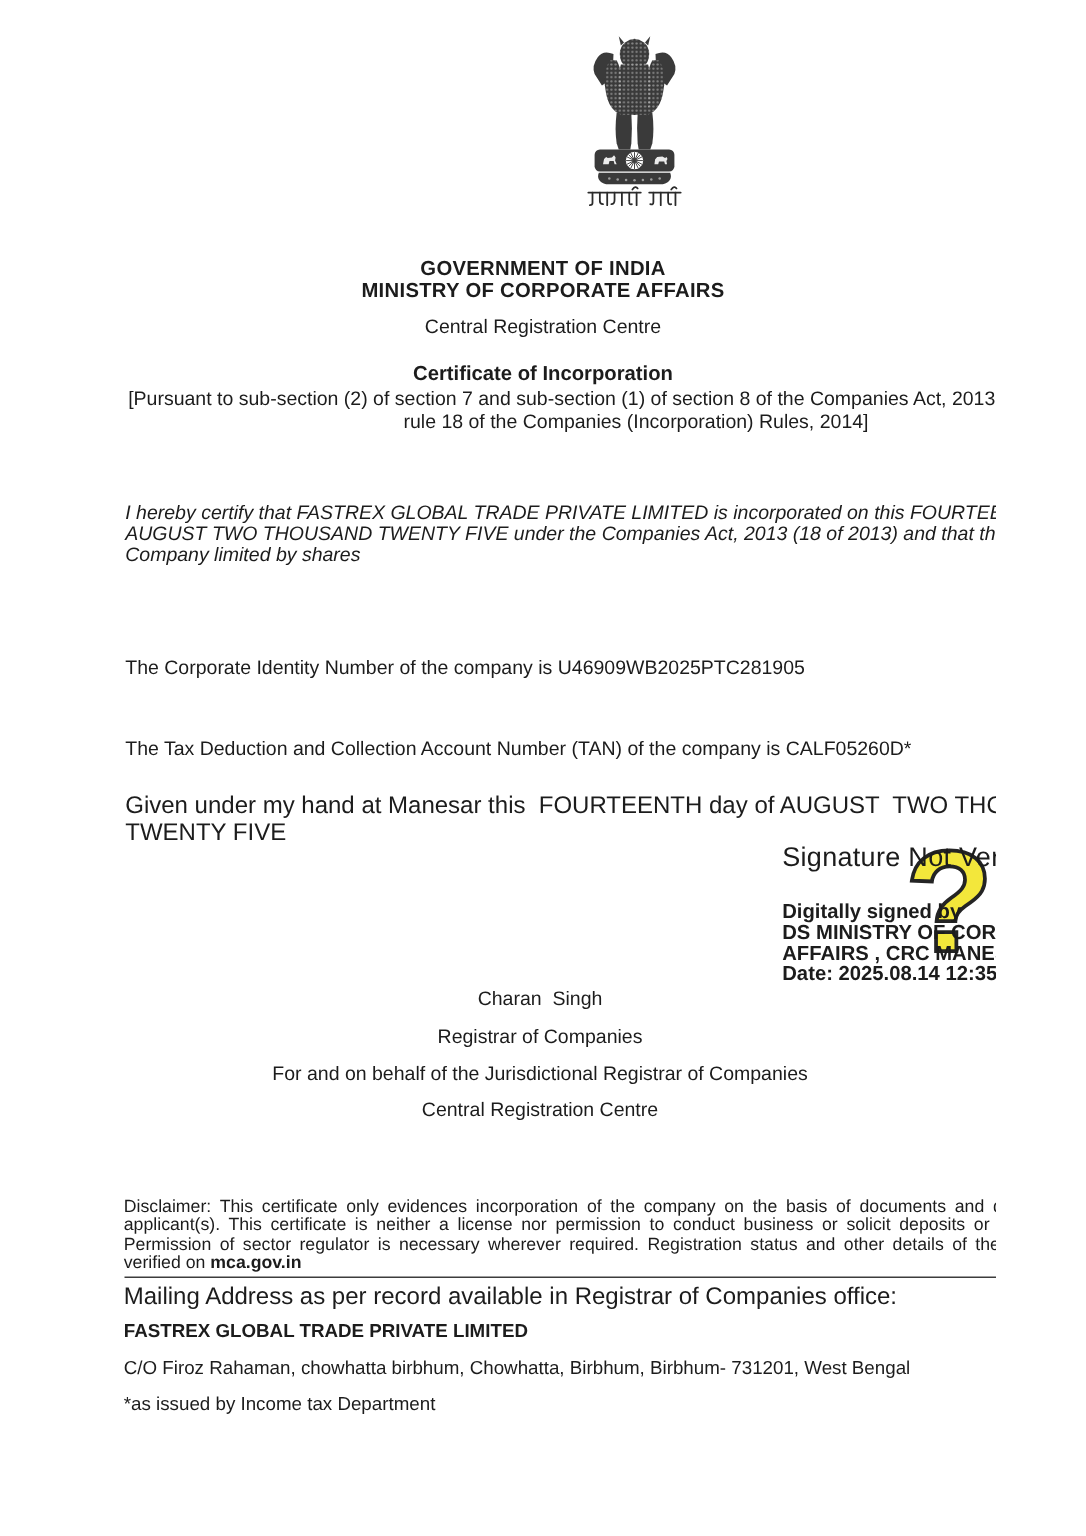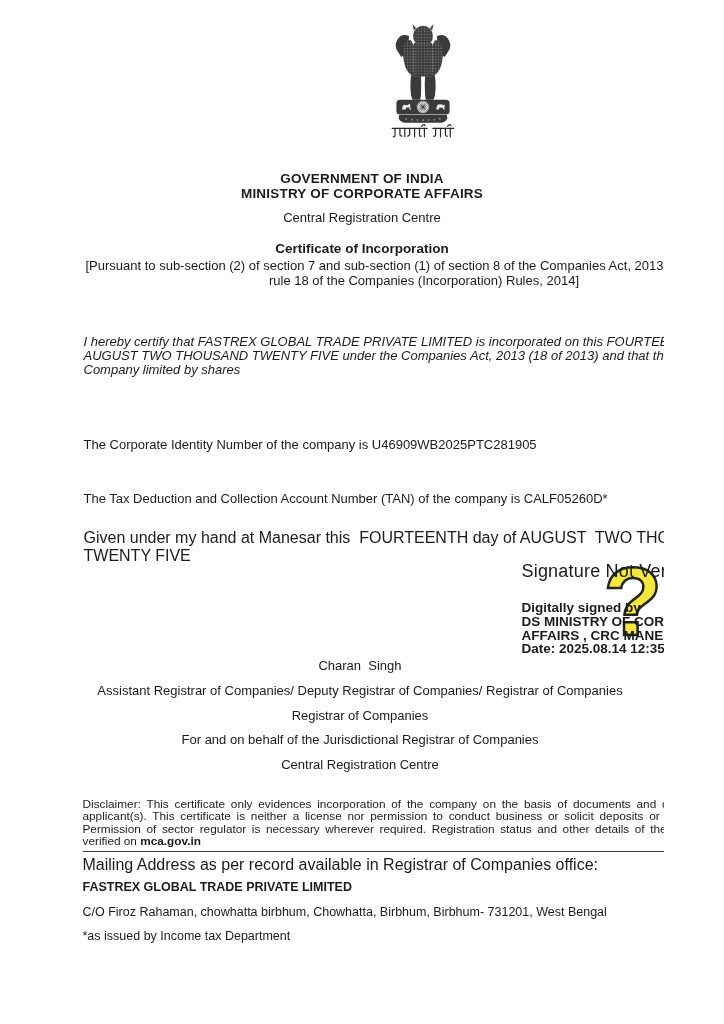--- a/index.html
+++ b/index.html
@@ -155,21 +155,20 @@
     <div class="sig-lines">
       <div>Digitally signed by</div>
       <div>DS MINISTRY OF CORPORATE</div>
       <div>AFFAIRS , CRC MANESAR 2</div>
       <div>Date: 2025.08.14 12:35:23 IST</div>
     </div>
   </div>
 
   <div class="abs officer">
     <div class="nm">Charan  Singh</div>
-    <div>Assistant Registrar of Companies/ Deputy Registrar of Companies/ Registrar of Companies</div>
     <div>Registrar of Companies</div>
     <div>For and on behalf of the Jurisdictional Registrar of Companies</div>
     <div>Central Registration Centre</div>
   </div>
 
   <div class="abs disclaimer"><span>Disclaimer: This certificate only evidences incorporation of the company on the basis of documents and declarations of the applicant(s). This certificate is neither a license nor permission to conduct business or solicit deposits or funds from public. Permission of sector regulator is necessary wherever required. Registration status and other details of the company can be verified on </span><b>mca.gov.in</b></div>
   <div class="abs rule"></div>
   <div class="abs mail-label">Mailing Address as per record available in Registrar of Companies office:</div>
   <div class="abs mail-co">FASTREX GLOBAL TRADE PRIVATE LIMITED</div>
   <div class="abs mail-addr">C/O Firoz Rahaman, chowhatta birbhum, Chowhatta, Birbhum, Birbhum- 731201, West Bengal</div>

